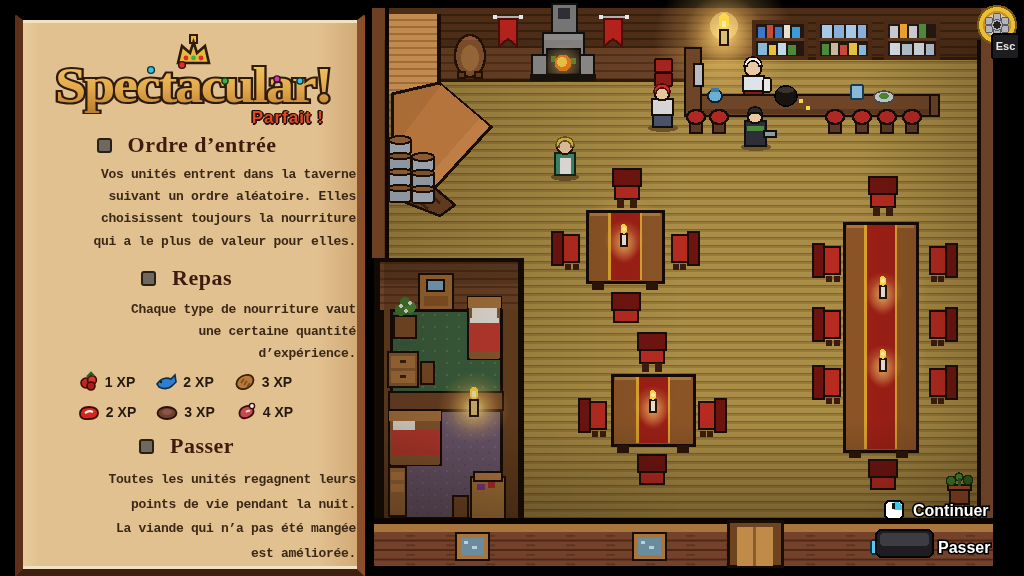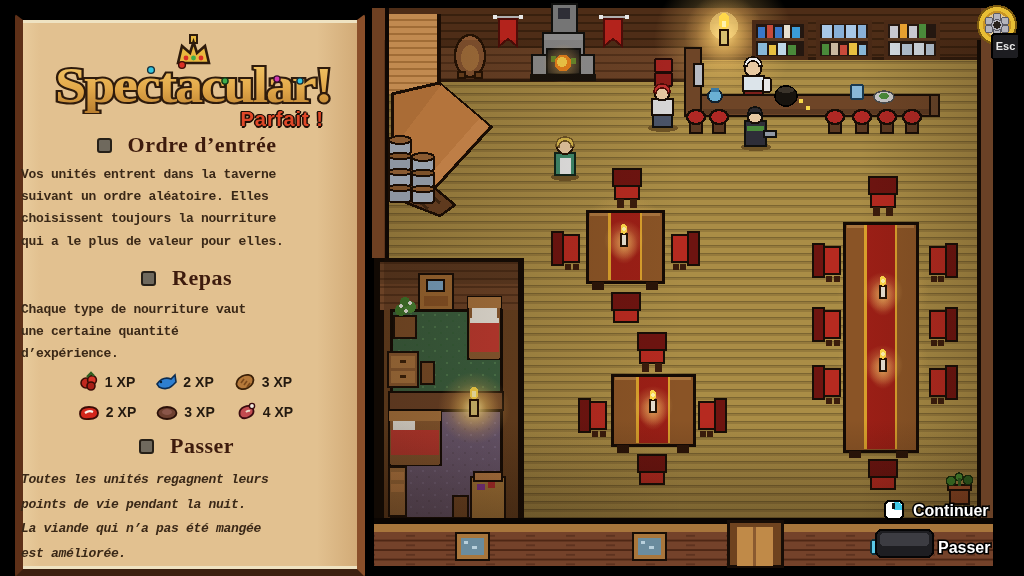--- a/index.html
+++ b/index.html
@@ -1,19 +1,19 @@
 <!DOCTYPE html>
 <html><head>
 <meta charset="utf-8">
 <style>
   html,body{margin:0;padding:0;background:#000;}
   #stage{position:relative;width:1024px;height:576px;background:#000;overflow:hidden;
          font-family:"Liberation Sans",sans-serif;}
   .abs{position:absolute;}
-  .txt{color:#3a2817;font-family:"Liberation Mono",monospace;font-size:13px;font-weight:bold;letter-spacing:-0.3px;text-align:left;line-height:22.2px;}
+  .txt{color:#3a2817;font-family:"Liberation Mono",monospace;font-size:13px;font-weight:bold;letter-spacing:-0.3px;text-align:right;line-height:22.2px;}
   .hd{color:#3d1b0d;font-family:"Liberation Serif",serif;font-weight:bold;font-size:22px;letter-spacing:0.5px;}
 </style>
 </head>
 <body>
 <div id="stage">
 
   <svg id="scene" class="abs" style="left:0;top:0" width="1024" height="576" viewBox="0 0 1024 576" shape-rendering="crispEdges">
     <defs>
       <pattern id="floorP" width="10" height="8" patternUnits="userSpaceOnUse">
         <rect width="10" height="8" fill="#aa8d46"></rect>
@@ -627,21 +627,21 @@
           <circle cx="25" cy="21" r="2.4" fill="#d93025"></circle>
       </g>
 
       <circle cx="110" cy="36" r="3.4" fill="#34c6e0" stroke="#15303c" stroke-width="1.4"></circle>
       <circle cx="141" cy="31" r="3.4" fill="#d93025" stroke="#3c0e08" stroke-width="1.4"></circle>
       <circle cx="184" cy="47" r="3.1" fill="#3fae4a" stroke="#123c18" stroke-width="1.4"></circle>
       <circle cx="236" cy="45" r="3.1" fill="#d23ab0" stroke="#3c0e2e" stroke-width="1.4"></circle>
       <circle cx="259" cy="47" r="3.1" fill="#34c6e0" stroke="#15303c" stroke-width="1.4"></circle>
     </svg>
 
-    <div class="abs" style="left:0;top:88px;width:301px;text-align:right;color:#e04828;font-weight:bold;font-size:20px;letter-spacing:1px;
+    <div class="abs" style="left:0;top:88px;width:301px;text-align:right;color:#e04828;font-weight:bold;font-size:17px;letter-spacing:1px;
          text-shadow:-1.5px 0 0 #1c0d06,1.5px 0 0 #1c0d06,0 -1.5px 0 #1c0d06,0 1.5px 0 #1c0d06,1px 1px 0 #1c0d06,-1px -1px 0 #1c0d06;">Parfait&nbsp;!</div>
 
     <div class="abs" style="left:-4px;top:112px;width:335px;display:flex;justify-content:center;align-items:center;gap:16px;">
       <span style="width:15px;height:15px;background:#6f695d;border:2.5px solid #262018;border-radius:3px;box-sizing:border-box;"></span>
       <span class="hd">Ordre d’entrée</span>
     </div>
 
     <div class="abs txt" style="left:-2px;top:144px;width:335px;">
       Vos unités entrent dans la taverne<br>
       suivant un ordre aléatoire. Elles<br>
@@ -715,21 +715,21 @@
         <span>4</span>
           <span style="letter-spacing:0;">XP</span>
         </span>
     </div>
 
     <div class="abs" style="left:-4px;top:413px;width:335px;display:flex;justify-content:center;align-items:center;gap:16px;">
       <span style="width:15px;height:15px;background:#6f695d;border:2.5px solid #262018;border-radius:3px;box-sizing:border-box;"></span>
       <span class="hd">Passer</span>
     </div>
 
-    <div class="abs txt" style="left:-2px;top:448px;width:335px;line-height:24.6px;font-style:italic;">
+    <div class="abs txt" style="left:-2px;top:448px;width:335px;line-height:24.6px;">
       Toutes les unités regagnent leurs<br>
       points de vie pendant la nuit.<br>
       La viande qui n’a pas été mangée<br>
       est améliorée.
     </div>
   </div>
 
 </div>
 
 </body></html>

